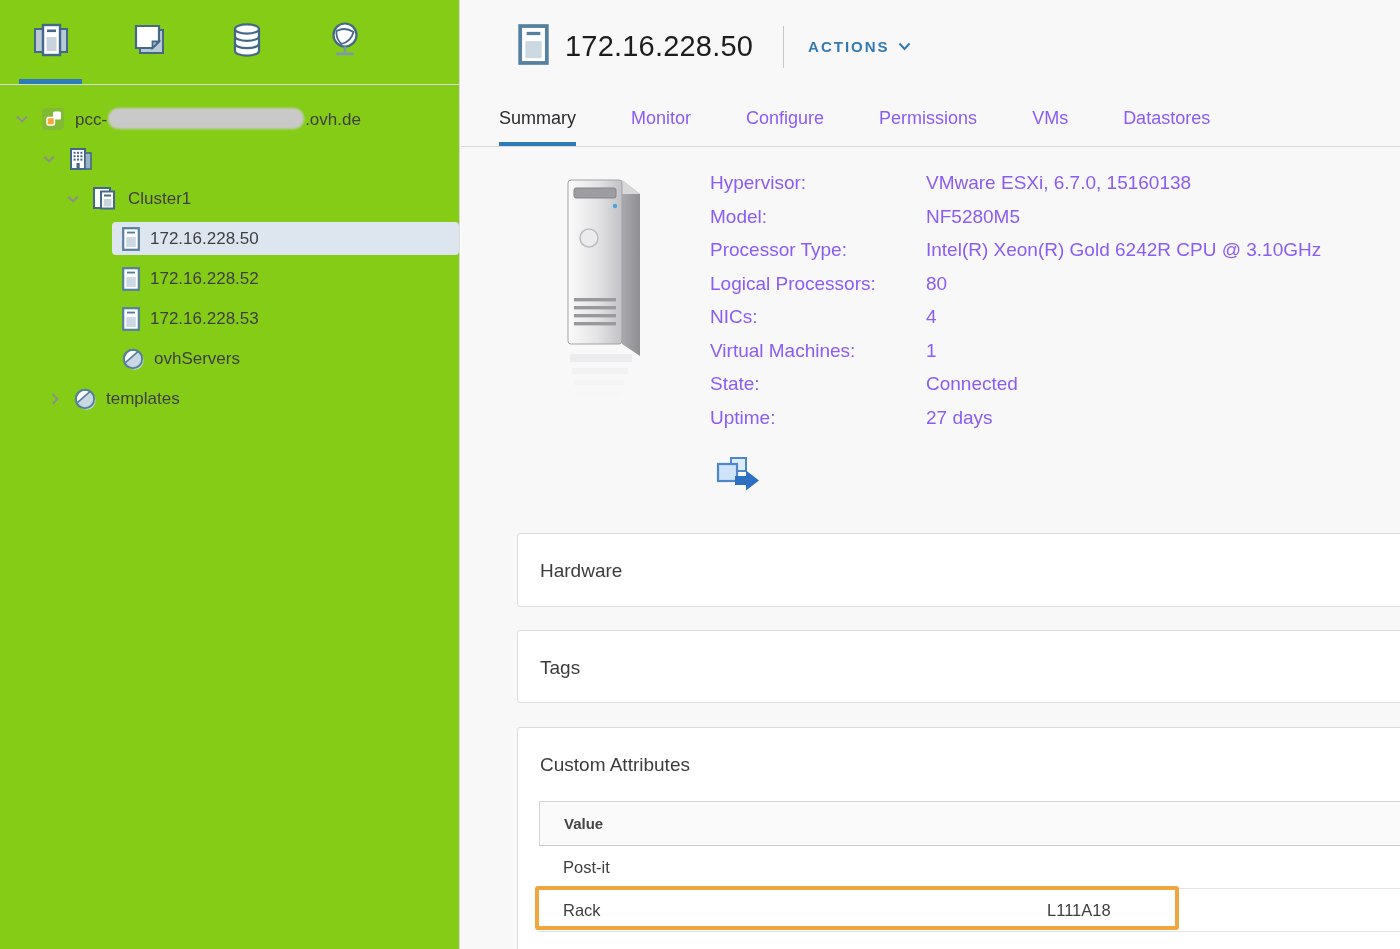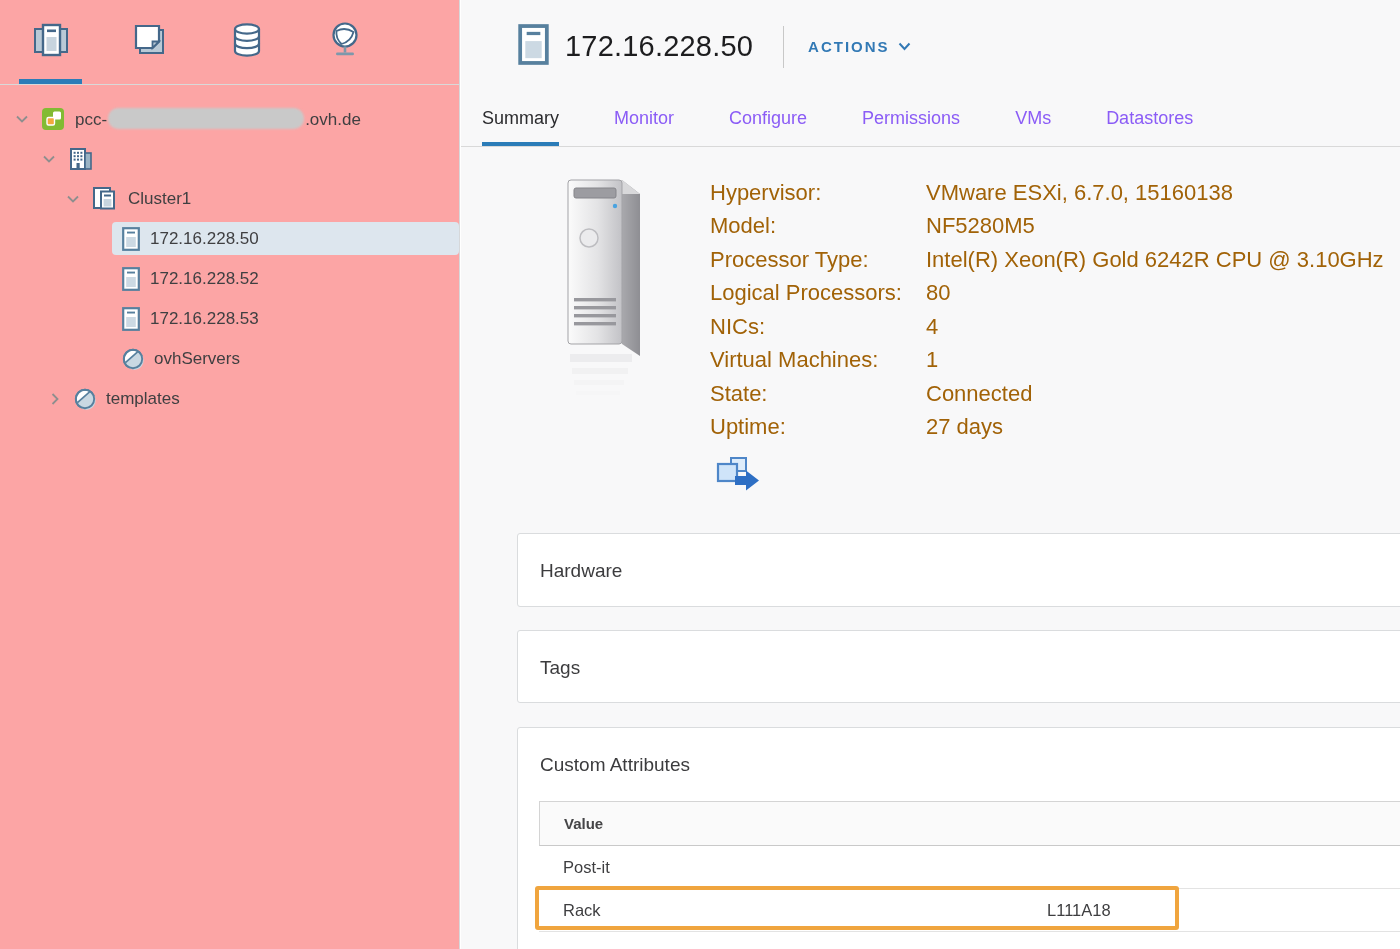--- a/index.html
+++ b/index.html
@@ -5,21 +5,21 @@
   html,body{margin:0;padding:0;}
   body{
     width:1400px;height:949px;overflow:hidden;
     font-family:"Liberation Sans",sans-serif;
     background:#ffffff;color:#3e3e40;
     -webkit-font-smoothing:antialiased;
   }
   #app{position:relative;width:1400px;height:949px;}
 
   
-  .sidebar{position:absolute;left:0;top:0;width:460px;height:949px;background:#fca5a5;border-right:1px solid #d6d8da;box-sizing:border-box;}
+  .sidebar{position:absolute;left:0;top:0;width:460px;height:949px;background:#84cc16;border-right:1px solid #d6d8da;box-sizing:border-box;}
   .obj-tabs{position:relative;height:85px;border-bottom:1px solid #d9d9d9;display:flex;align-items:center;padding-left:30px;box-sizing:border-box;}
   .obj-tab{width:42px;height:42px;display:flex;align-items:center;justify-content:center;margin-right:56px;cursor:pointer;}
   .obj-underline{position:absolute;left:19px;bottom:0;width:63px;height:5px;background:#2b7cb8;}
 
   .tree{position:absolute;top:85px;left:0;right:0;padding-top:14px;}
   .trow{position:relative;height:40px;display:flex;align-items:center;font-size:17px;color:#3f3f41;white-space:nowrap;cursor:pointer;}
   .trow .chev{width:18px;height:18px;flex:0 0 18px;margin-right:10px;display:flex;align-items:center;justify-content:center;}
   .trow .tico{margin-right:10px;display:flex;align-items:center;}
   .trow.sel::before{content:"";position:absolute;left:112px;right:0;top:3px;bottom:4px;background:#dde6ee;border-radius:4px;}
   .trow>*{position:relative;}
@@ -33,29 +33,29 @@
 
   
   .main{position:absolute;left:461px;top:0;width:939px;height:949px;background:#f8f8f9;overflow:hidden;}
 
   .host-header{position:absolute;left:57px;top:24px;display:flex;align-items:center;}
   .host-title{font-size:29px;font-weight:400;color:#1d1d1f;margin-left:16px;letter-spacing:.2px;}
   .hdr-divider{width:1px;height:42px;background:#c8c8c8;margin:0 24px 0 30px;}
   .actions-btn{display:flex;align-items:center;color:#3279b5;font-size:15px;font-weight:600;letter-spacing:2px;cursor:pointer;}
   .actions-btn svg{margin-left:8px;}
 
-  .tabs{position:absolute;top:90px;left:0;right:0;height:57px;border-bottom:1px solid #d9d9d9;display:flex;align-items:flex-end;padding-left:21px;box-sizing:border-box;}
+  .tabs{position:absolute;top:90px;left:0;right:0;height:57px;border-bottom:1px solid #d9d9d9;display:flex;align-items:flex-end;padding-left:38px;box-sizing:border-box;}
   .tab{position:relative;height:100%;display:flex;align-items:center;margin-right:55px;font-size:18px;color:#8b5cf6;cursor:pointer;}
   .tab.active{color:#2b2b2e;font-weight:500;}
   .tab.active::after{content:"";position:absolute;left:0;right:0;bottom:0;height:4px;background:#2b7cb8;}
 
   
   .server-art{position:absolute;left:95px;top:172px;}
   .spec-table{position:absolute;left:249px;top:172px;}
-  .spec-row{display:flex;height:33.5px;align-items:flex-end;font-size:22px;color:#a16207;white-space:nowrap;}
+  .spec-row{display:flex;height:33.5px;align-items:flex-start;font-size:19px;color:#8b5cf6;white-space:nowrap;}
   .spec-label{width:216px;flex:0 0 216px;}
   .migrate{position:absolute;left:254px;top:456px;cursor:pointer;}
 
   
   .panel{position:absolute;left:56px;right:-8px;background:#fff;border:1px solid #dadcde;border-radius:3px;box-sizing:border-box;}
   .panel-title{font-size:19px;color:#3c3c3e;padding:26px 0 0 22px;}
   .p-hardware{top:533px;height:74px;}
   .p-tags{top:630px;height:73px;}
   .p-custom{top:727px;height:252px;}
 

